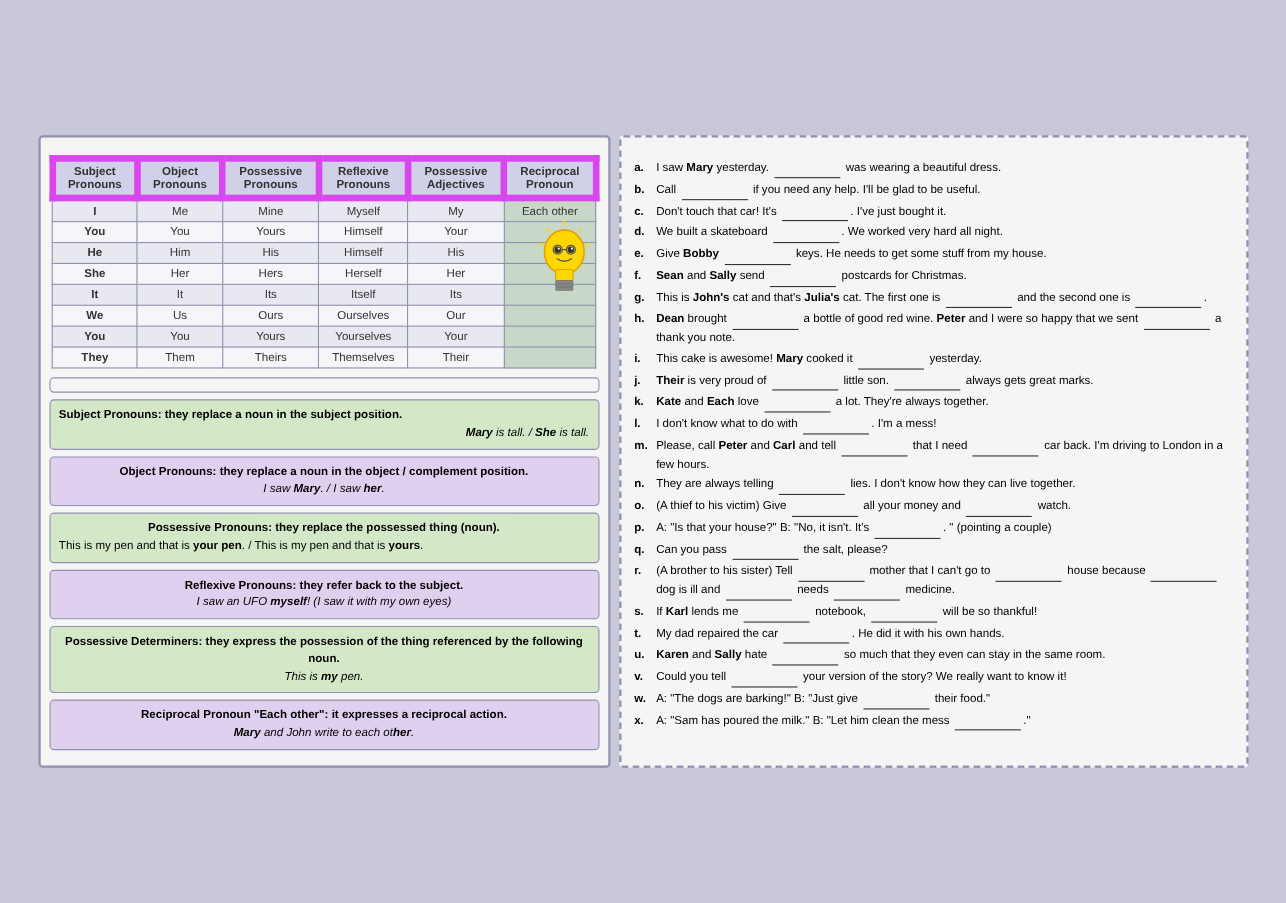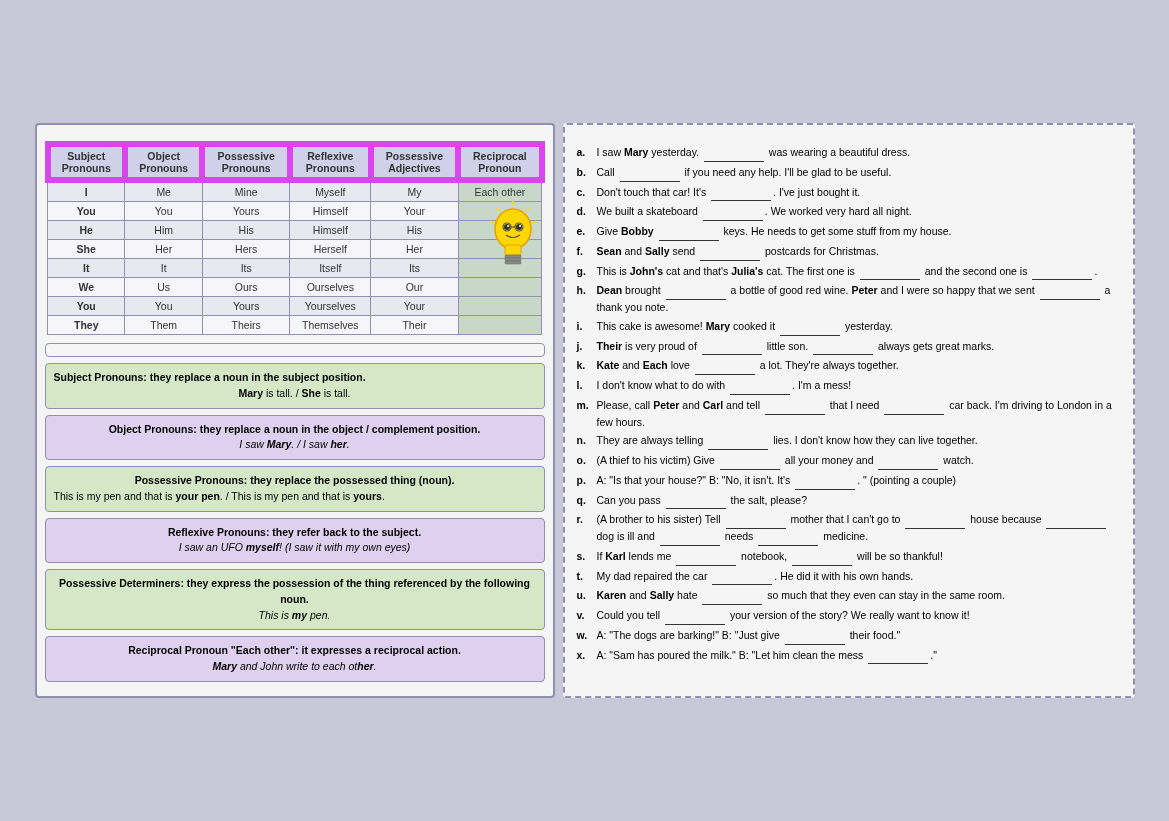--- a/index.html
+++ b/index.html
@@ -232,21 +232,21 @@
       </div>
     </div>
 
     <div class="info-box keep-mind">
       <span></span>
     </div>
 
     <div id="info-boxes-container">
         <div class="info-box green">
           <span style="font-weight: bold; text-align: left; display: block;">Subject Pronouns: they replace a noun in the subject position.</span>
-          <div style="text-align: center; "><strong>Mary</strong> is tall. / <strong>She</strong> is tall.</div>
+          <div style="text-align: right; font-style: italic;"><strong>Mary</strong> is tall. / <strong>She</strong> is tall.</div>
         </div>
         <div class="info-box purple">
           <span style="font-weight: bold; text-align: center; display: block;">Object Pronouns: they replace a noun in the object / complement position.</span>
           <div style="text-align: center; font-style: italic;">I saw <strong>Mary</strong>. / I saw <strong>her</strong>.</div>
         </div>
         <div class="info-box green">
           <span style="font-weight: bold; text-align: center; display: block;">Possessive Pronouns: they replace the possessed thing (noun).</span>
           <div style="">This is my pen and that is <strong>your pen</strong>. / This is my pen and that is <strong>yours</strong>.</div>
         </div>
         <div class="info-box purple">

